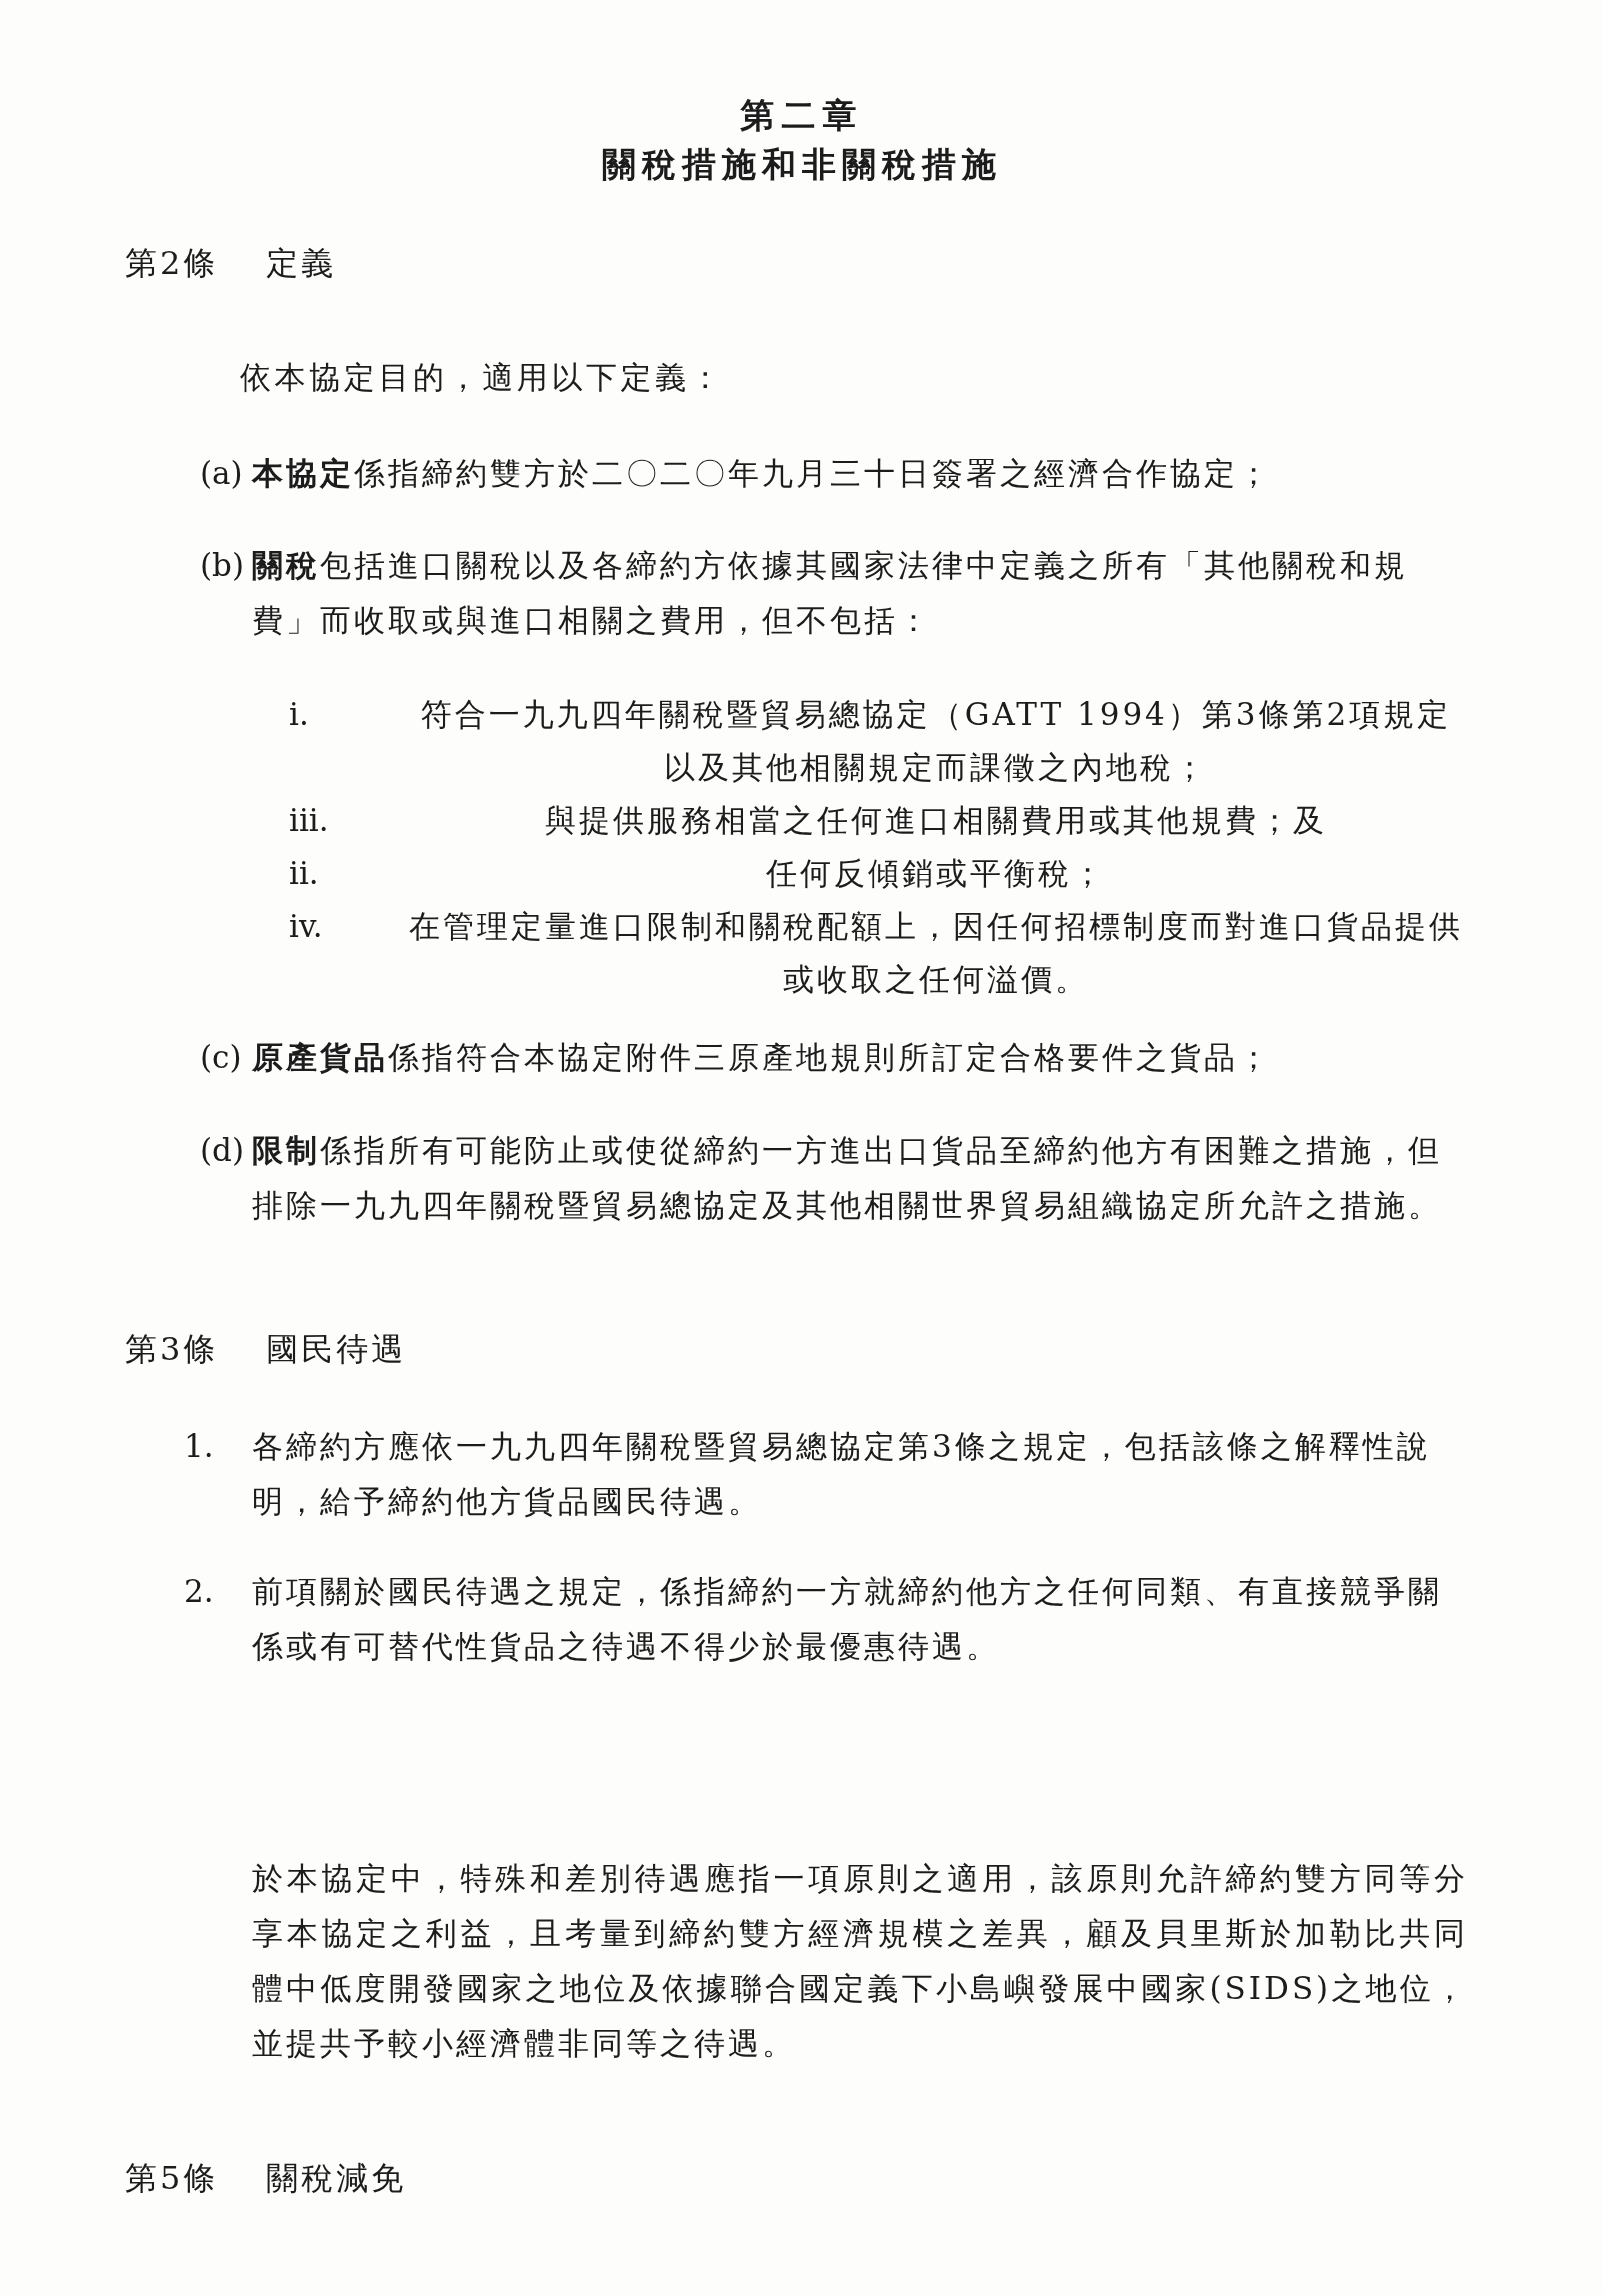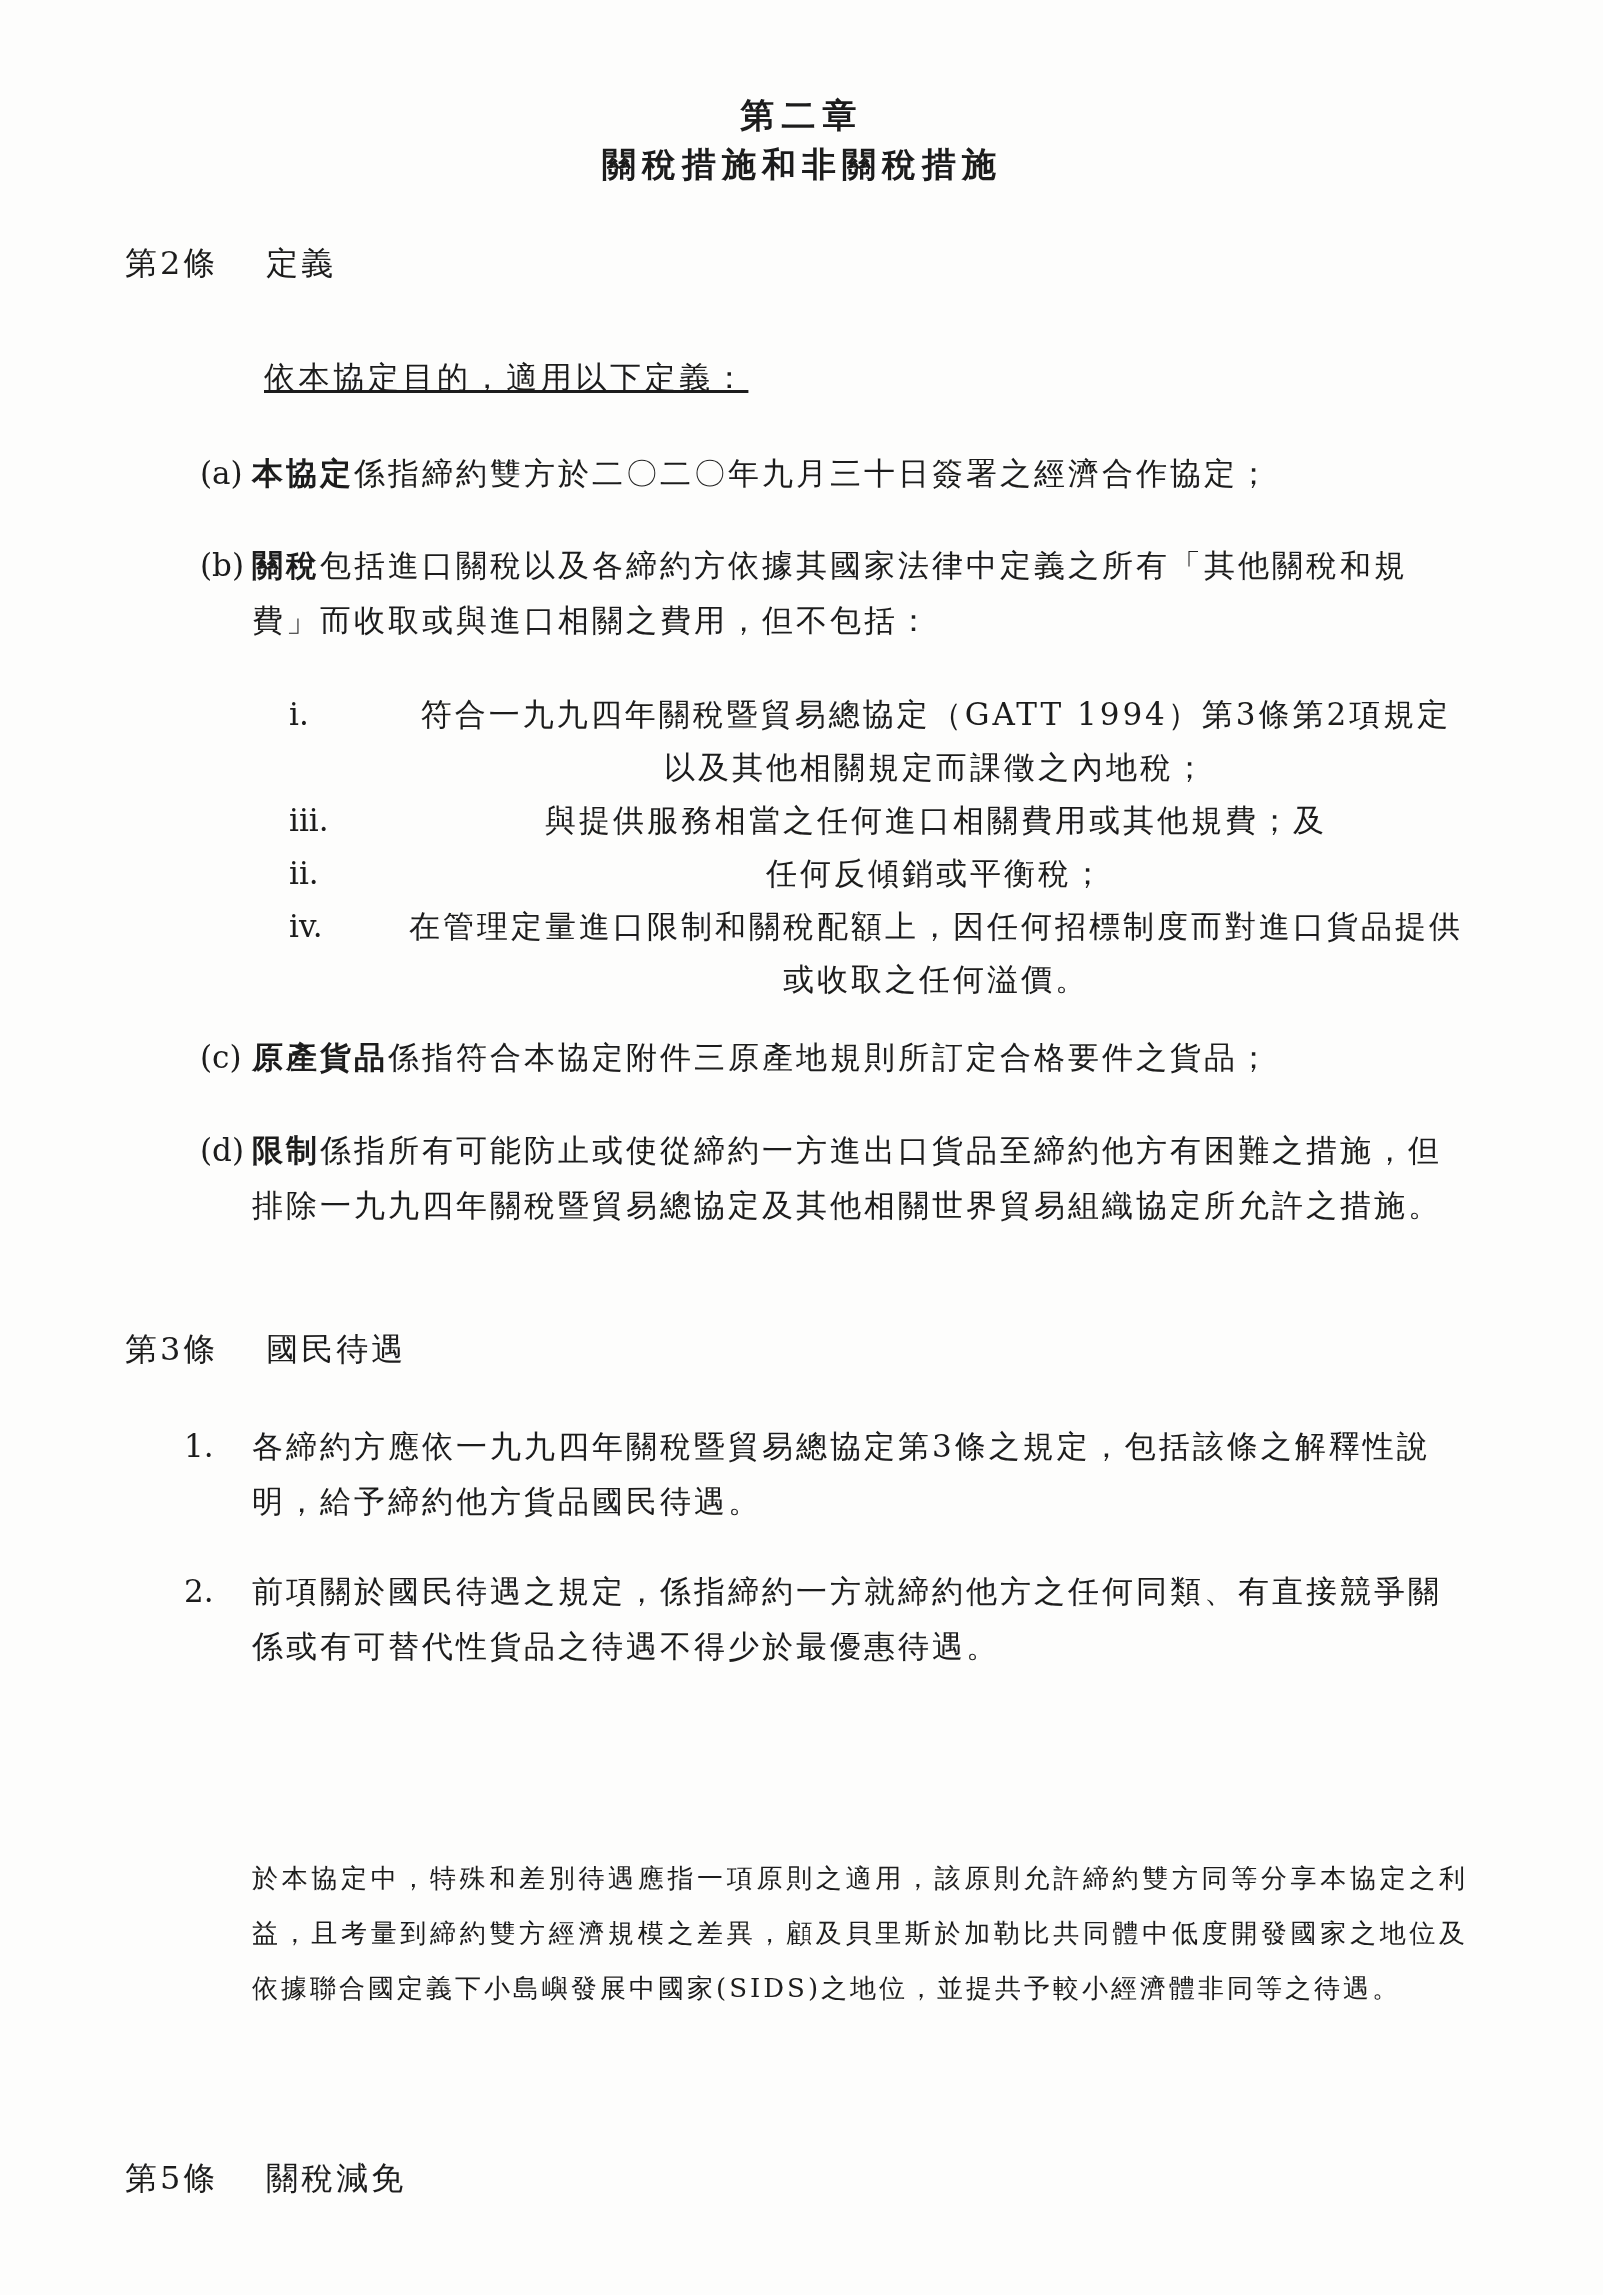--- a/index.html
+++ b/index.html
@@ -43,25 +43,24 @@
     font-size: 32px;
     font-weight: normal;
     letter-spacing: 3px;
     white-space: nowrap;
   }
   .art-label { display: inline-block; min-width: 128px; }
   .art-title { display: inline-block; }
   
   .intro {
     position: absolute;
-    left: 264px;
+    left: 240px;
     font-size: 31px;
     letter-spacing: 3.6px;
     line-height: 55px;
-    text-decoration: underline;
   }
   
   .def-item {
     position: absolute;
     left: 200px;
     width: 1246px;
     display: flex;
     font-size: 31px;
     letter-spacing: 3px;
     line-height: 55px;
@@ -94,21 +93,21 @@
     letter-spacing: 3px;
     line-height: 55px;
   }
   .num-marker { flex: none; width: 68px; letter-spacing: 0; }
   .num-text { flex: 1; }
   
   .art-body {
     position: absolute;
     left: 252px;
     width: 1216px;
-    font-size: 26px;
+    font-size: 31px;
     letter-spacing: 3px;
     line-height: 55px;
     text-align: justify;
   }
 </style>
 </head>
 <body>
 
 <div class="page">
 

